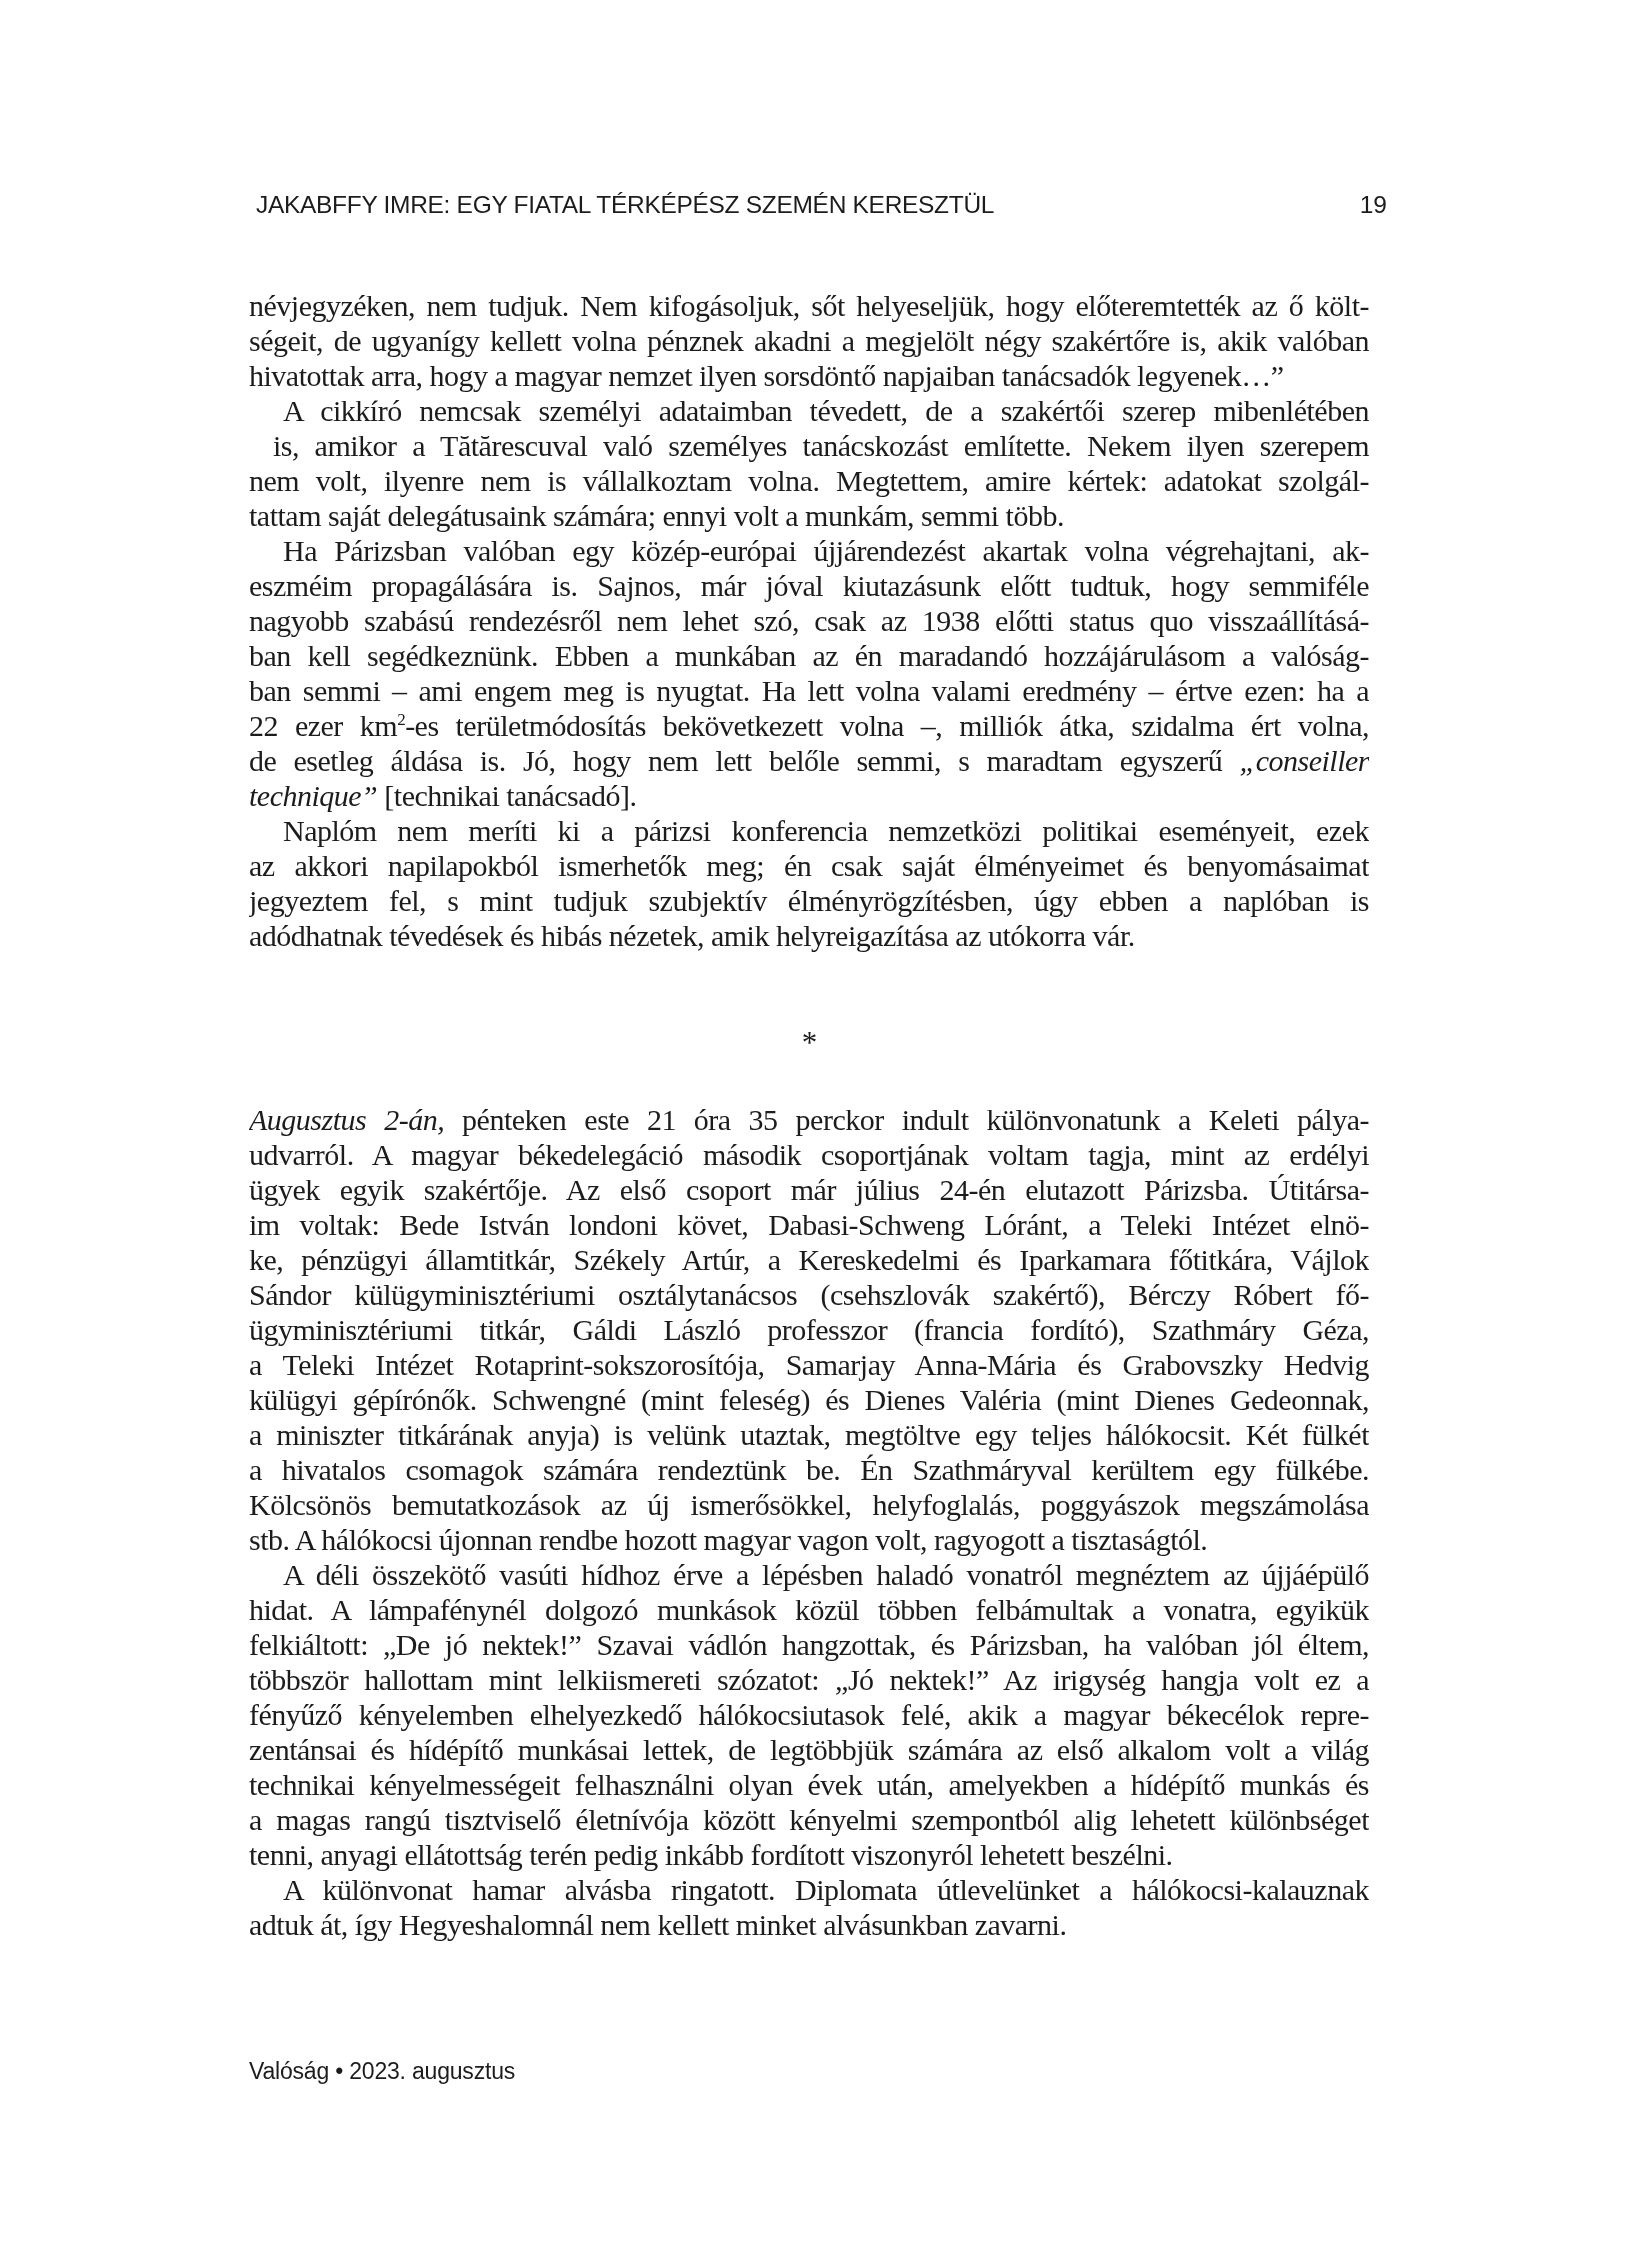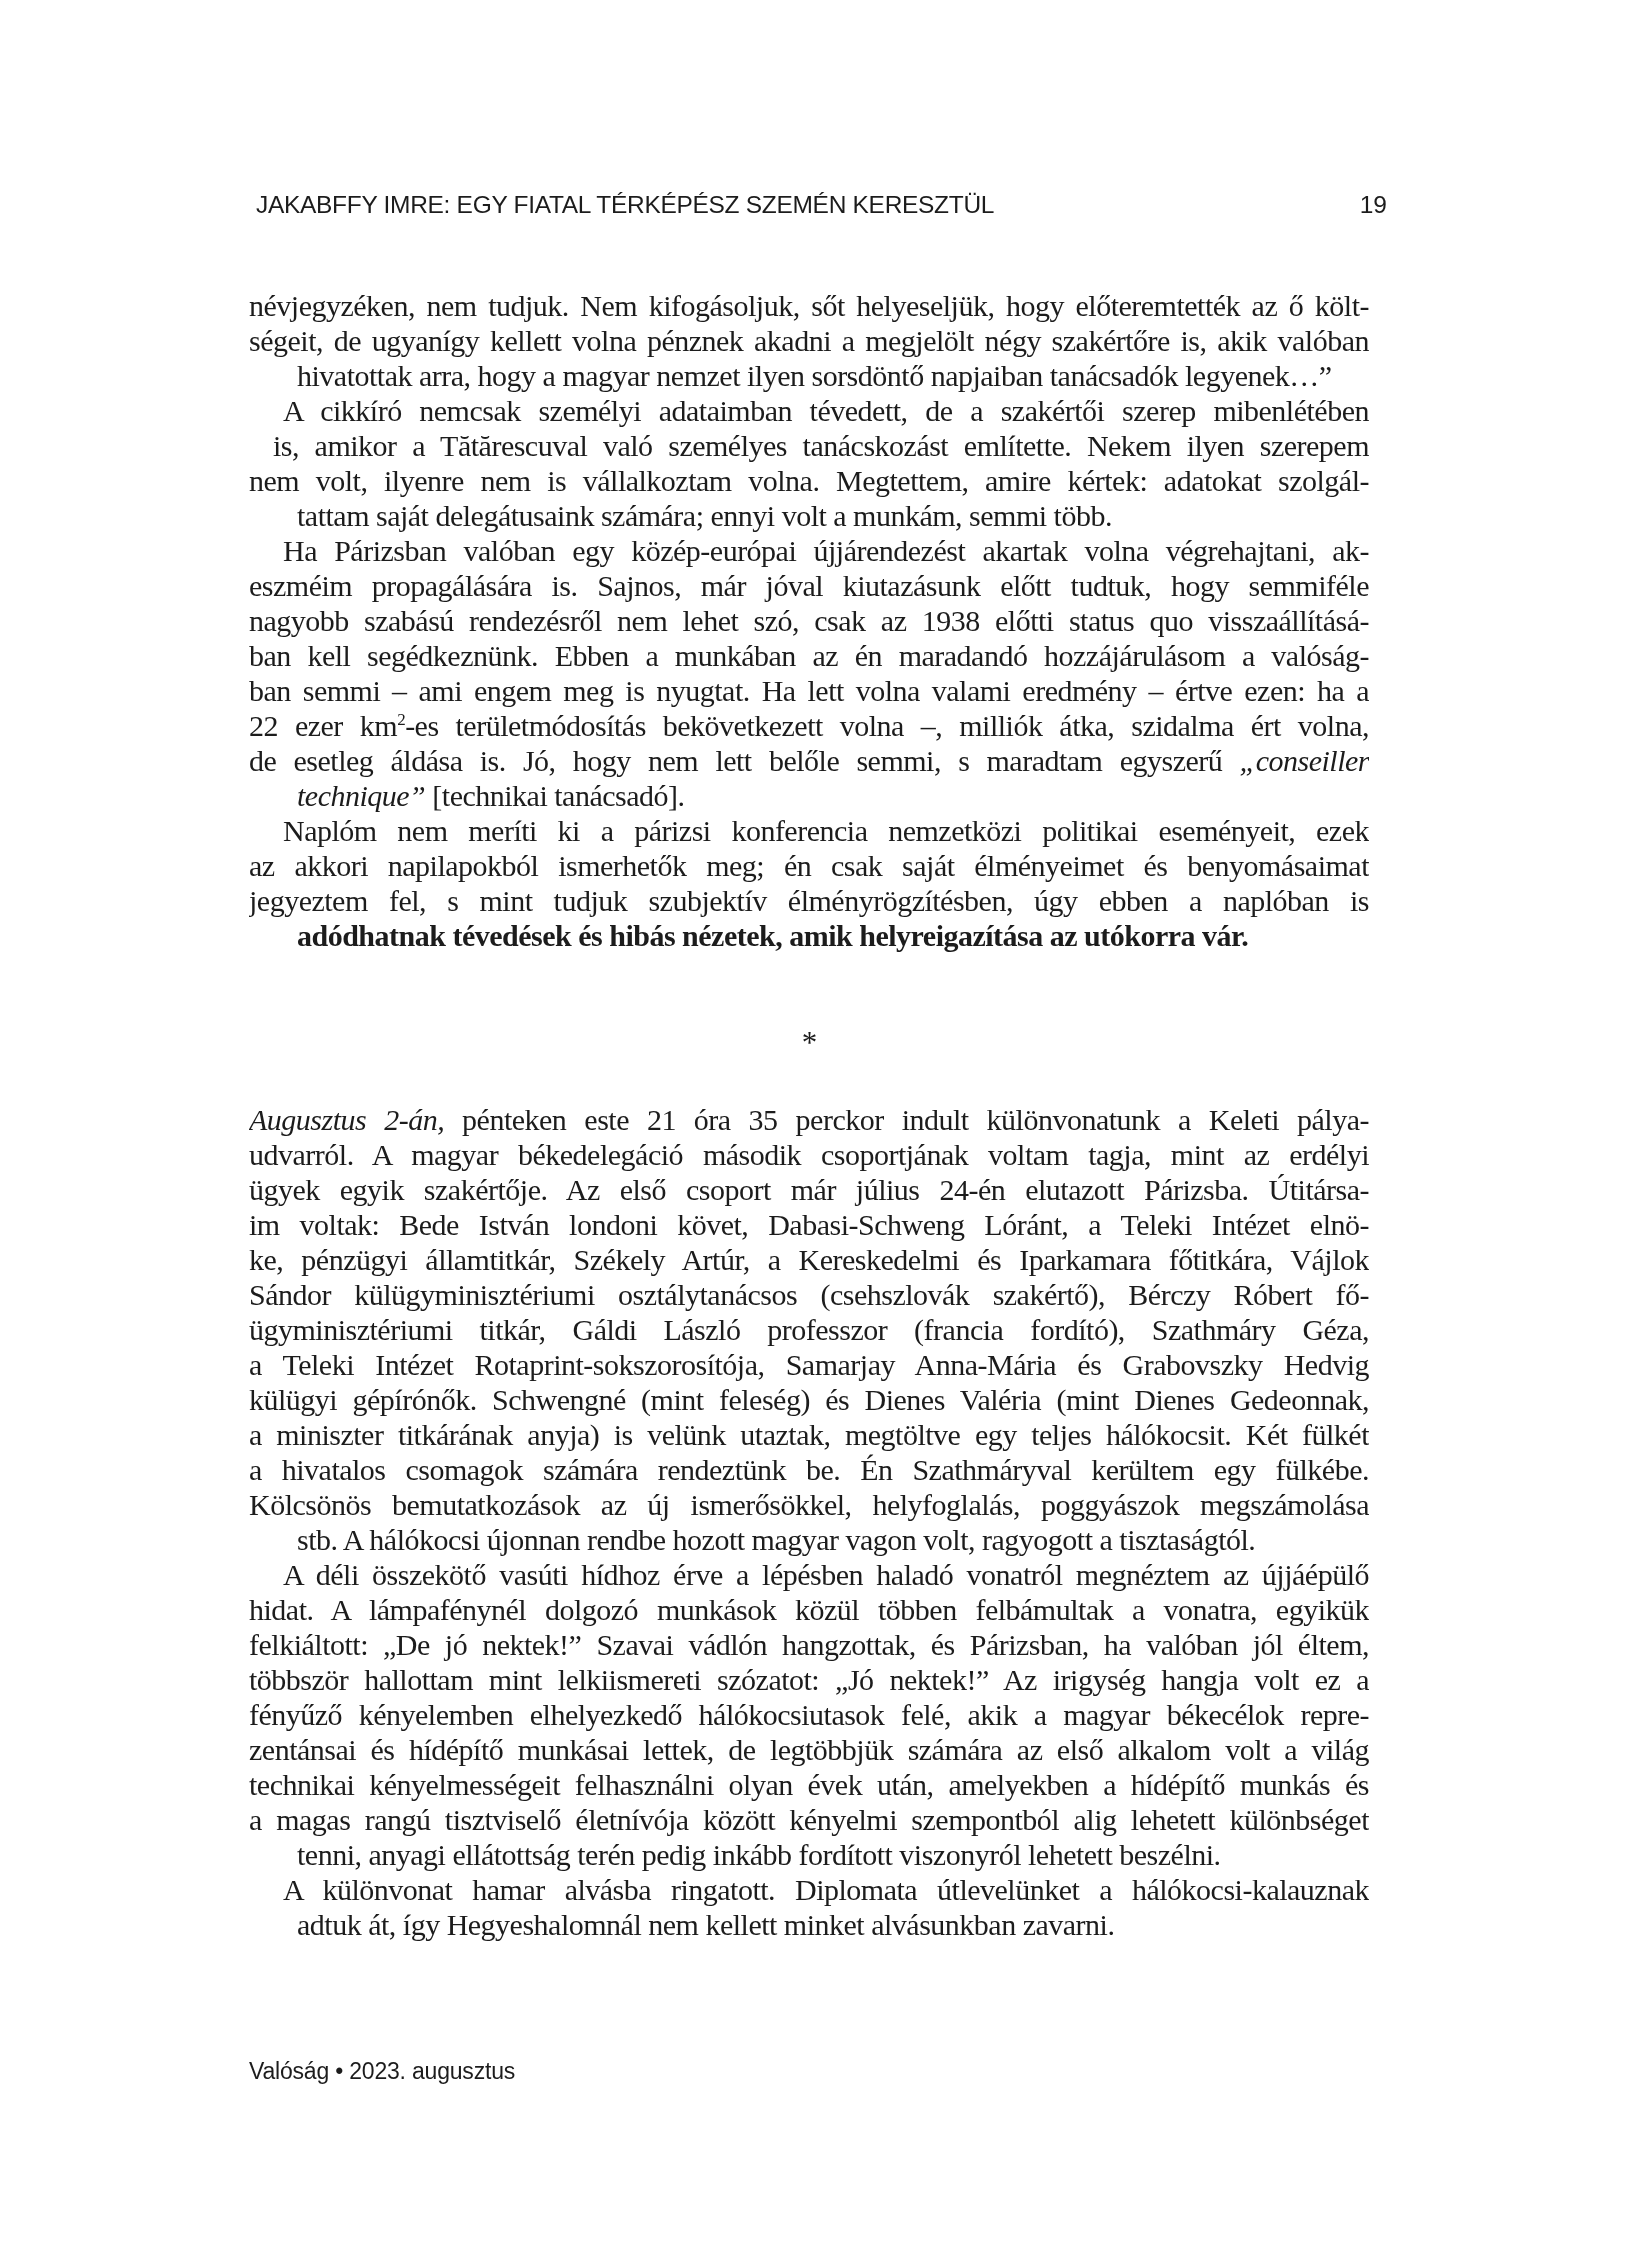--- a/index.html
+++ b/index.html
@@ -19,21 +19,21 @@
   }
   .column.section-1 { top: 288px; }
   .column.section-2 { top: 1102px; }
   .line {
     display: block; height: 35px; line-height: 35px;
     white-space: nowrap; overflow: visible;
     text-align: justify; text-align-last: justify;
     letter-spacing: -0.5px; word-spacing: 0px;
   }
   .line.indent { padding-left: 34px; }
-  .line.last { text-align: left; text-align-last: left; margin-left: 48px; }
+  .line.last { text-align: left; text-align-last: left; }
   .line i { font-style: italic; }
   .line sup { font-size: 17px; line-height: 0; vertical-align: 10.7px; }
   .section-break {
     position: absolute; left: 794px; top: 1027px; width: 31px; text-align: center;
     font-family: "Liberation Serif", serif; font-size: 31px; line-height: 31px;
   }
   .footer {
     position: absolute; left: 249px; top: 2058px;
     font-family: "Liberation Sans", sans-serif; font-size: 23px; line-height: 26px;
     letter-spacing: -0.2px;
@@ -57,21 +57,21 @@
     <div class="line" style="white-space: normal; letter-spacing: -0.5px; height: 35px; overflow: hidden;"><span>eszméim propagálására is. Sajnos, már jóval kiutazásunk előtt tudtuk, hogy semmiféle</span></div>
     <div class="line" style="white-space: normal; letter-spacing: -0.5px; height: 35px; overflow: hidden;"><span>nagyobb szabású rendezésről nem lehet szó, csak az 1938 előtti status quo visszaállításá-</span></div>
     <div class="line" style="white-space: normal; letter-spacing: -0.5px; height: 35px; overflow: hidden;"><span>ban kell segédkeznünk. Ebben a munkában az én maradandó hozzájárulásom a valóság-</span></div>
     <div class="line" style="white-space: normal; letter-spacing: -0.5px; height: 35px; overflow: hidden;"><span>ban semmi – ami engem meg is nyugtat. Ha lett volna valami eredmény – értve ezen: ha a</span></div>
     <div class="line" style="white-space: normal; letter-spacing: -0.5px; height: 35px; overflow: hidden;"><span>22 ezer km</span><sup>2</sup><span>-es területmódosítás bekövetkezett volna –, milliók átka, szidalma ért volna,</span></div>
     <div class="line" style="white-space: normal; letter-spacing: -0.5px; height: 35px; overflow: hidden;"><span>de esetleg áldása is. Jó, hogy nem lett belőle semmi, s maradtam egyszerű </span><i>„conseiller</i></div>
     <div class="line last" style="white-space: nowrap; letter-spacing: -0.5px;"><i>technique”</i><span> [technikai tanácsadó].</span></div>
     <div class="line indent" style="white-space: normal; letter-spacing: -0.5px; height: 35px; overflow: hidden;"><span>Naplóm nem meríti ki a párizsi konferencia nemzetközi politikai eseményeit, ezek</span></div>
     <div class="line" style="white-space: normal; letter-spacing: -0.5px; height: 35px; overflow: hidden;"><span>az akkori napilapokból ismerhetők meg; én csak saját élményeimet és benyomásaimat</span></div>
     <div class="line" style="white-space: normal; letter-spacing: -0.5px; height: 35px; overflow: hidden;"><span>jegyeztem fel, s mint tudjuk szubjektív élményrögzítésben, úgy ebben a naplóban is</span></div>
-    <div class="line last" style="white-space: nowrap; letter-spacing: -0.5px; font-weight: bold;"><span>adódhatnak tévedések és hibás nézetek, amik helyreigazítása az utókorra vár.</span></div>
+    <div class="line last" style="white-space: nowrap; letter-spacing: -0.5px;"><span>adódhatnak tévedések és hibás nézetek, amik helyreigazítása az utókorra vár.</span></div>
   </div>
 
 <div class="section-break">*</div>
 
 <div class="column section-2">
     <div class="line" style="white-space: normal; letter-spacing: -0.5px; height: 35px; overflow: hidden;"><i>Augusztus 2-án,</i><span> pénteken este 21 óra 35 perckor indult különvonatunk a Keleti pálya-</span></div>
     <div class="line" style="white-space: normal; letter-spacing: -0.5px; height: 35px; overflow: hidden;"><span>udvarról. A magyar békedelegáció második csoportjának voltam tagja, mint az erdélyi</span></div>
     <div class="line" style="white-space: normal; letter-spacing: -0.5px; height: 35px; overflow: hidden;"><span>ügyek egyik szakértője. Az első csoport már július 24-én elutazott Párizsba. Útitársa-</span></div>
     <div class="line" style="white-space: normal; letter-spacing: -0.5px; height: 35px; overflow: hidden;"><span>im voltak: Bede István londoni követ, Dabasi-Schweng Lóránt, a Teleki Intézet elnö-</span></div>
     <div class="line" style="white-space: normal; letter-spacing: -0.5px; height: 35px; overflow: hidden;"><span>ke, pénzügyi államtitkár, Székely Artúr, a Kereskedelmi és Iparkamara főtitkára, Vájlok</span></div>

